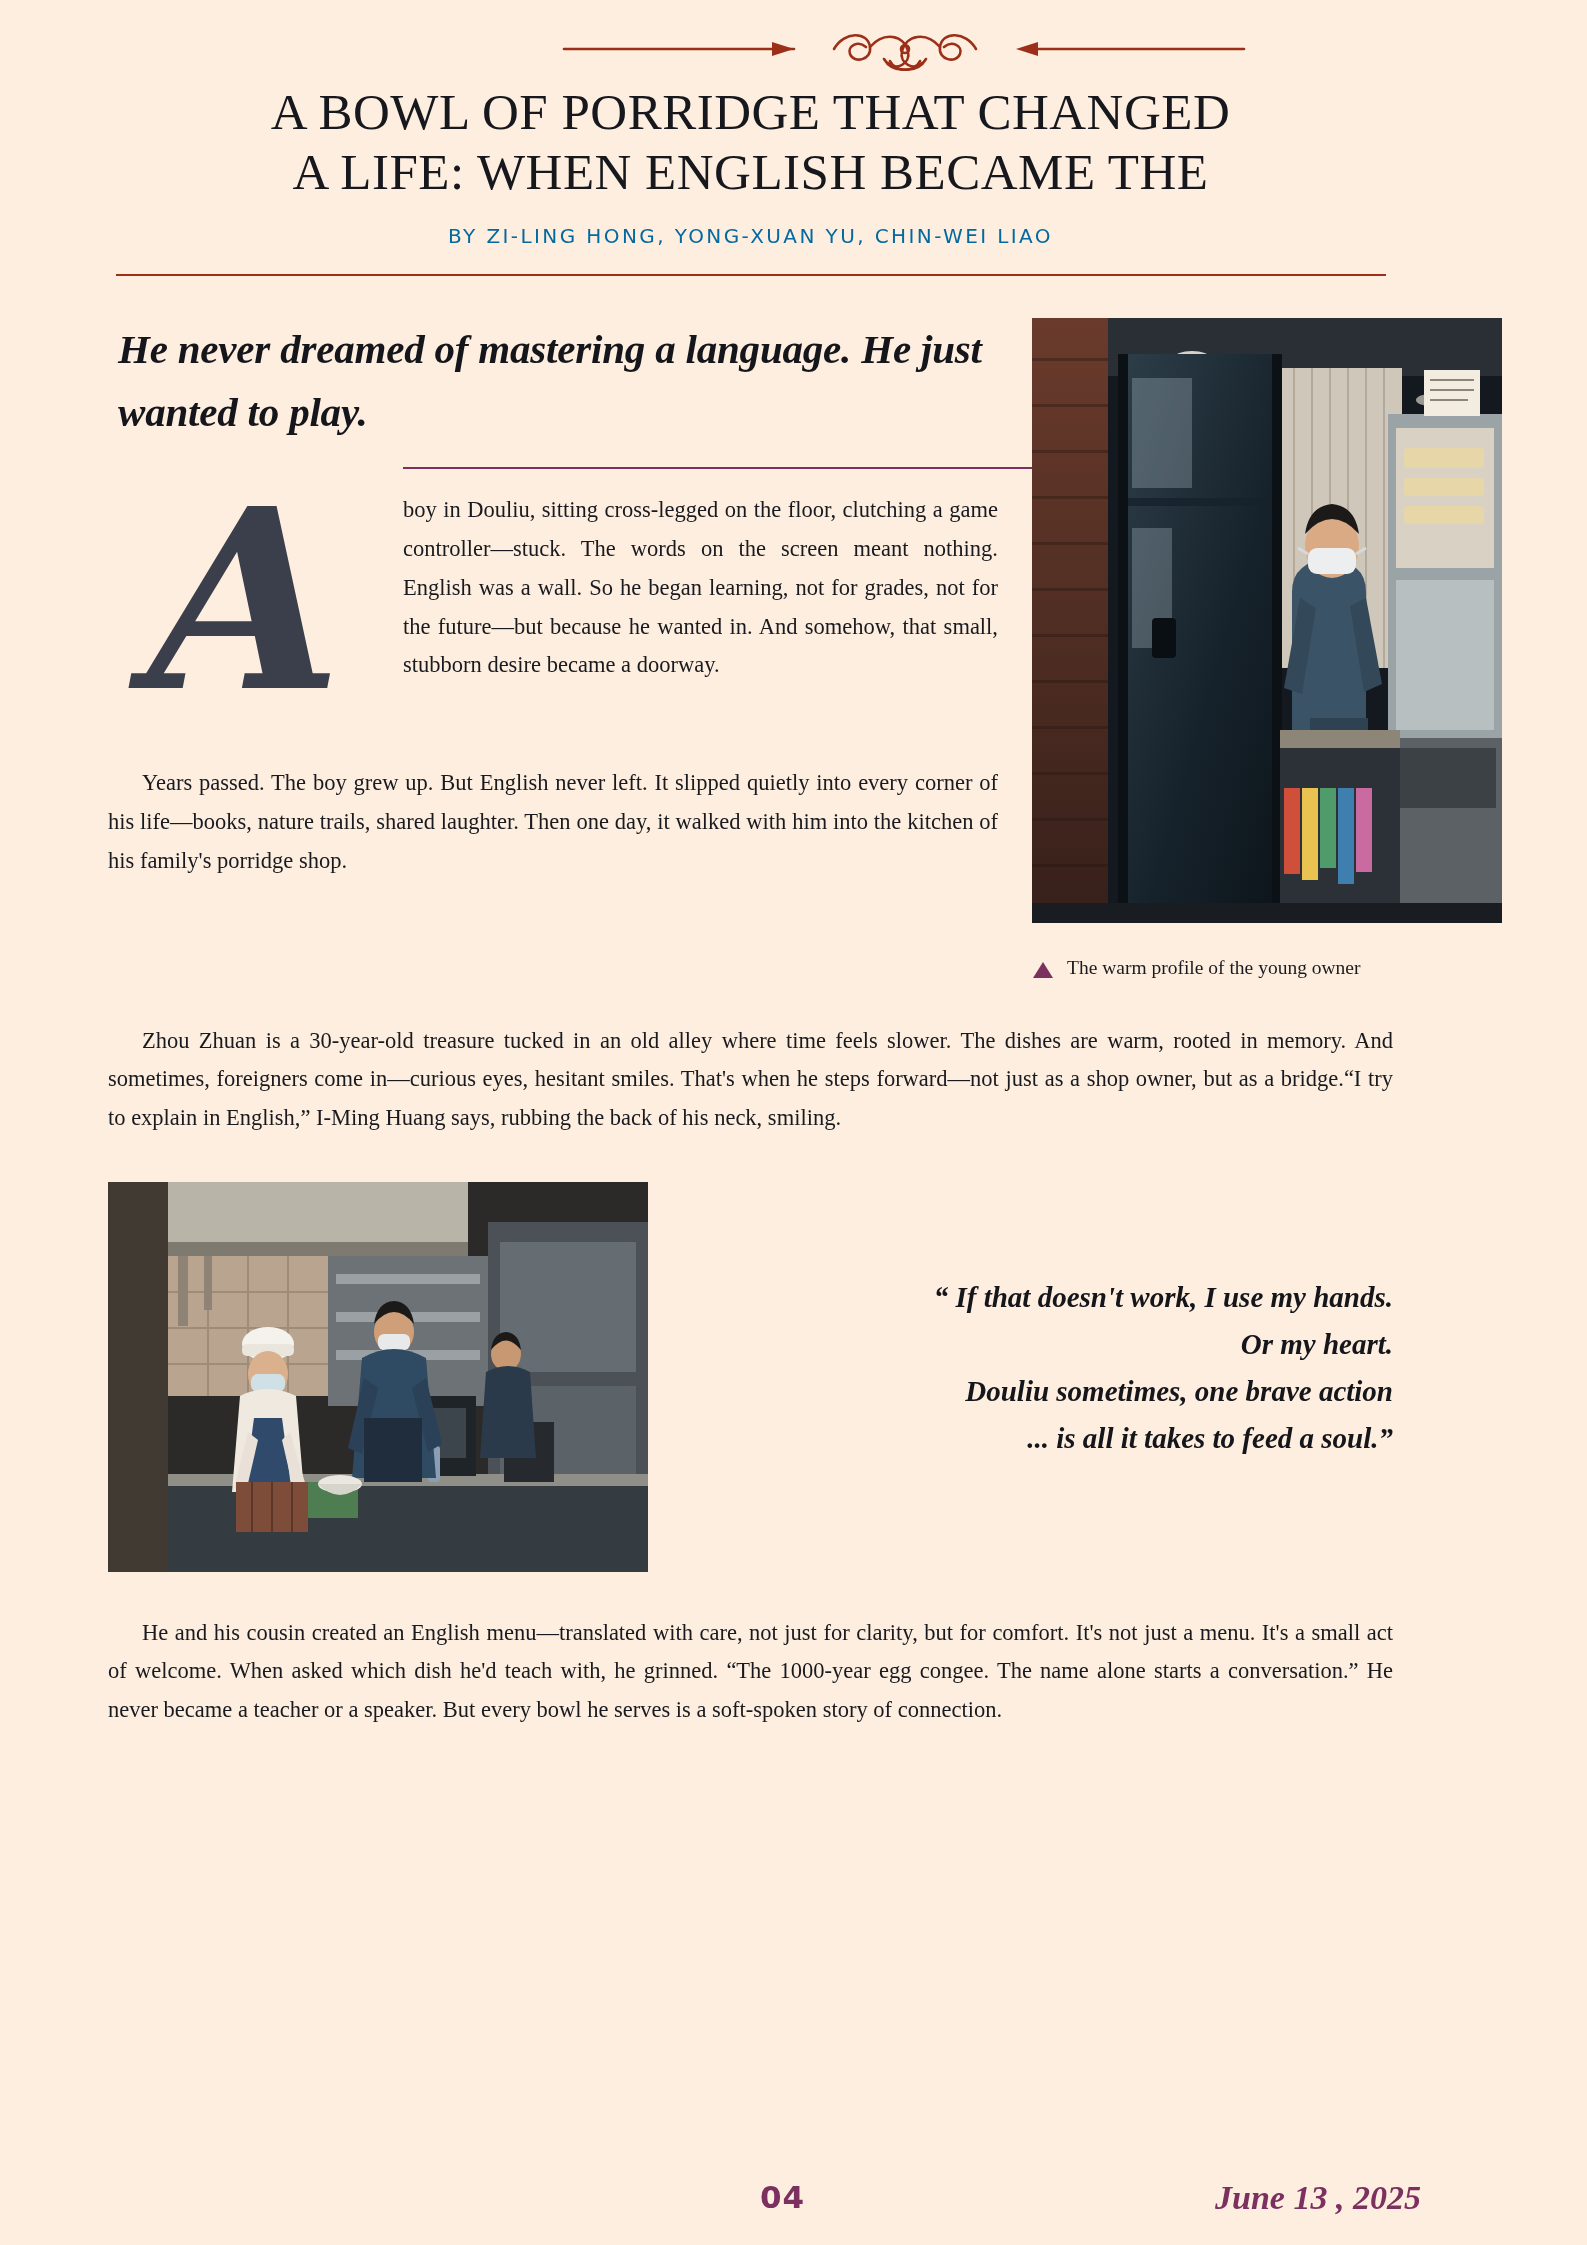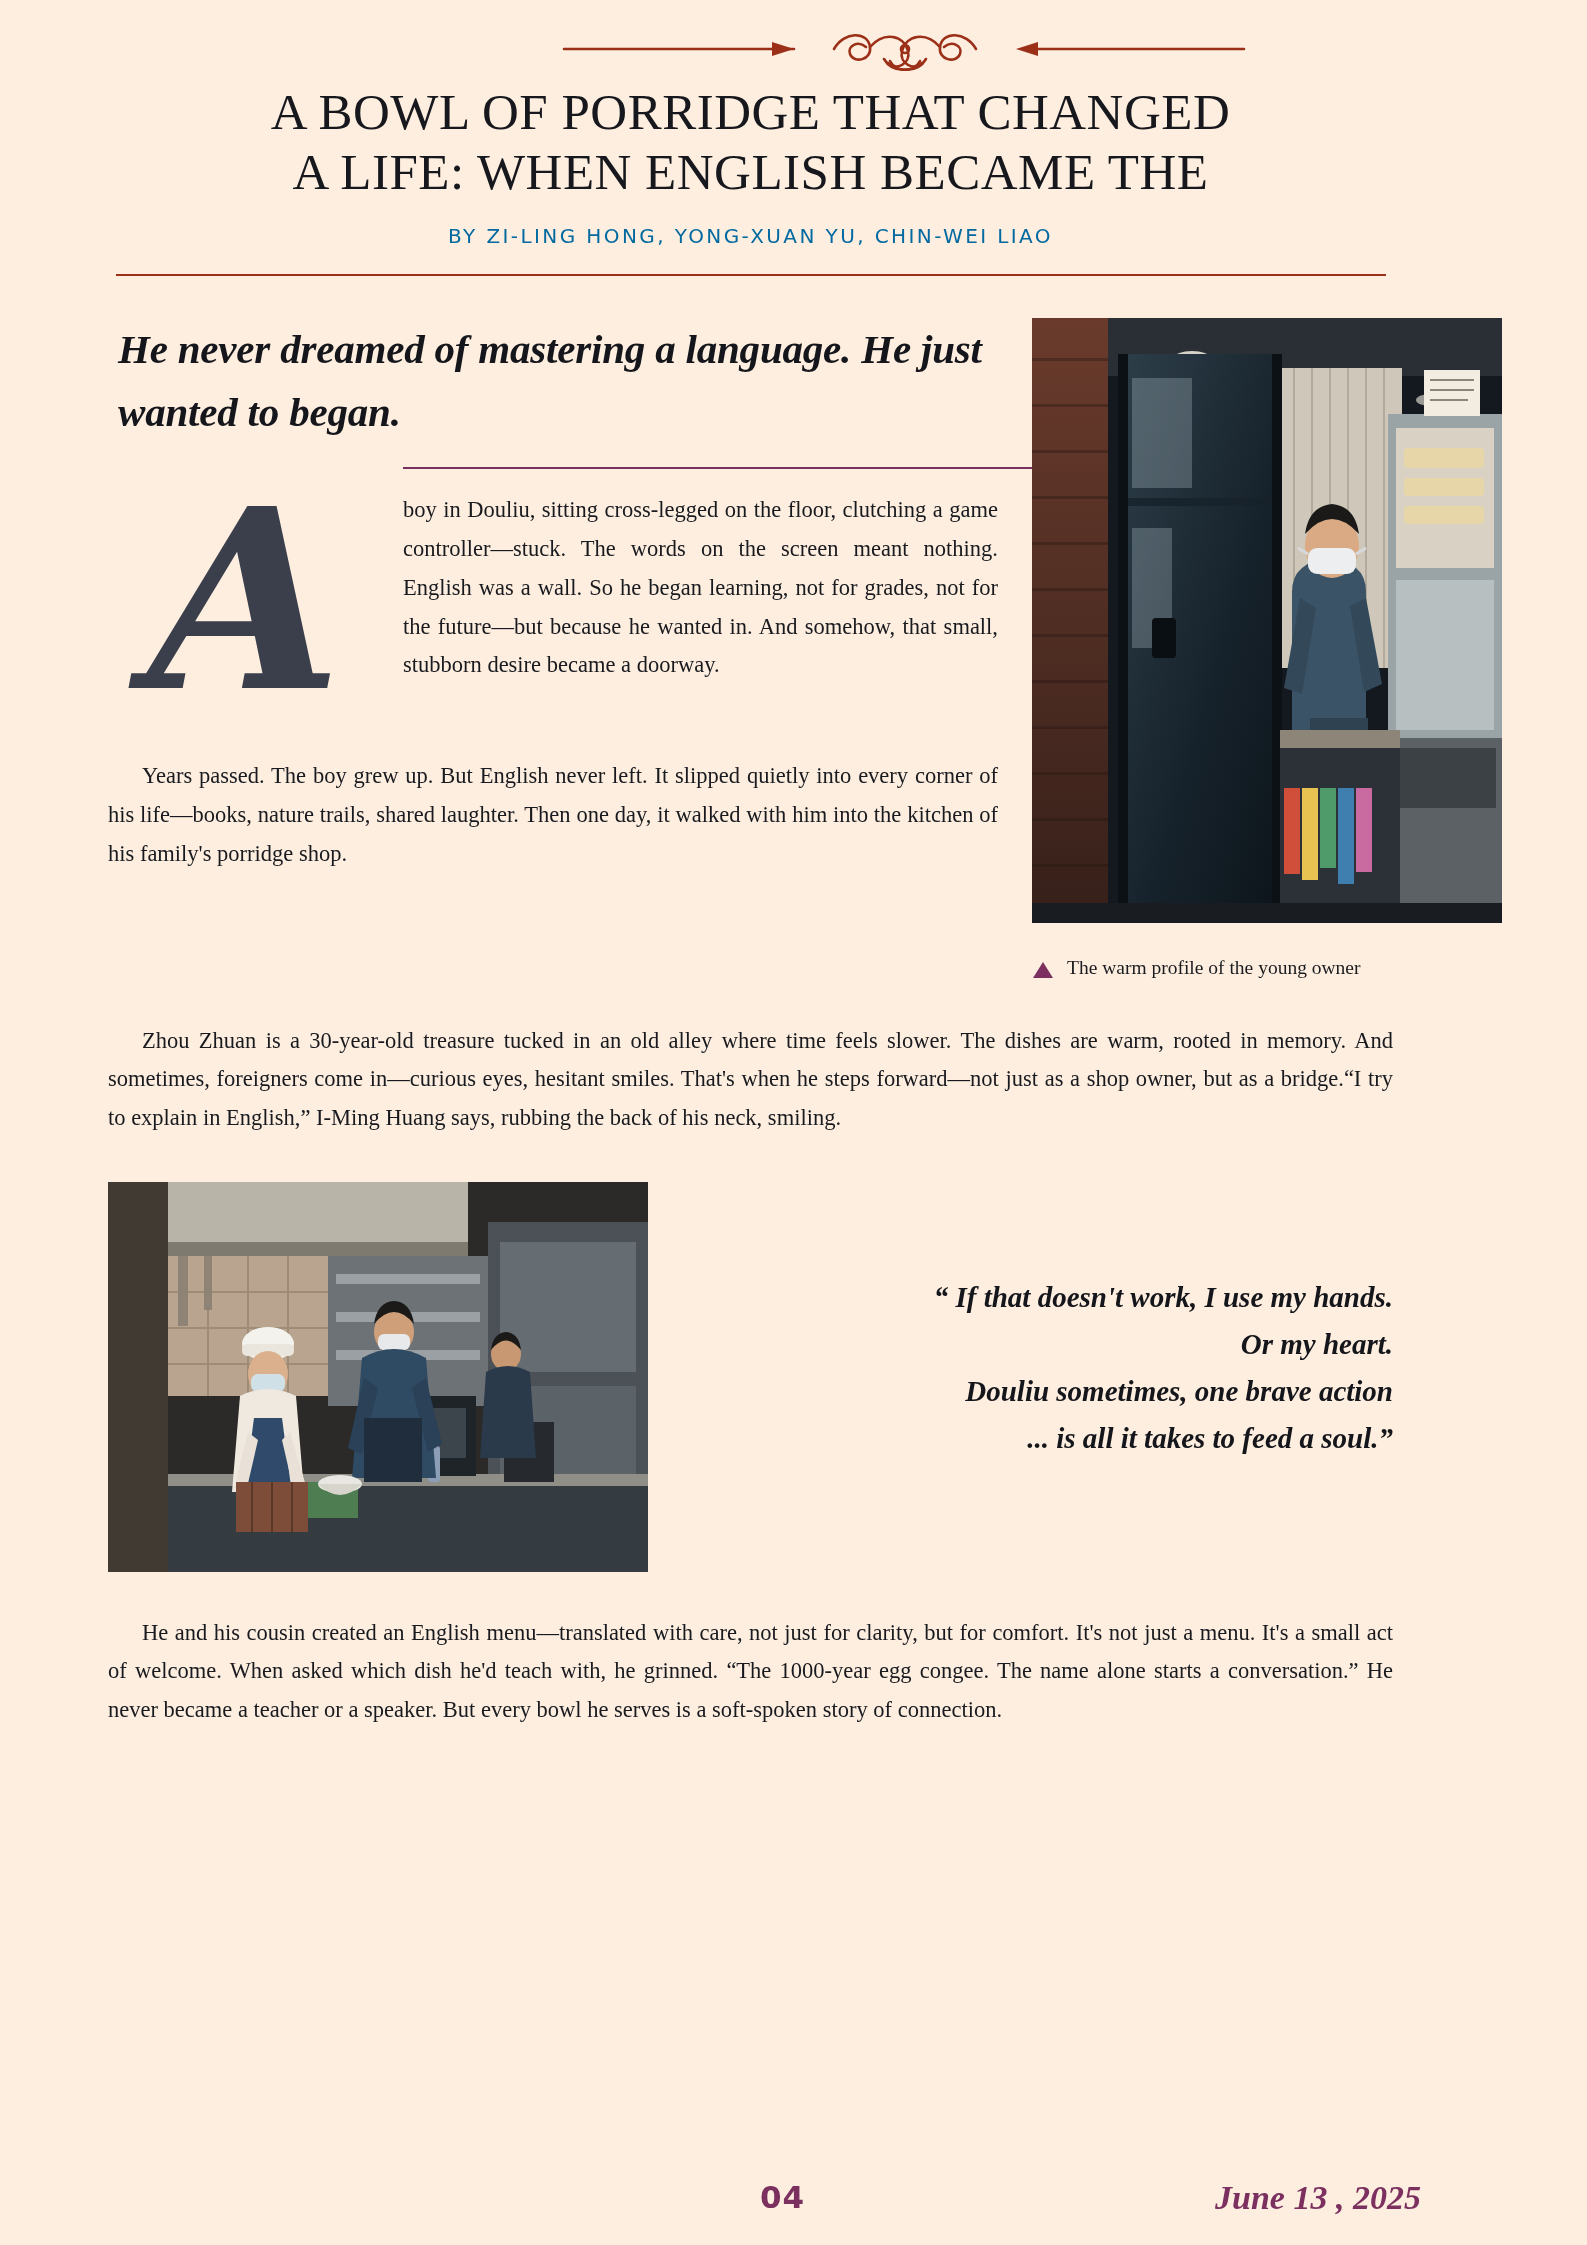--- a/index.html
+++ b/index.html
@@ -123,21 +123,21 @@
     text-justify: inter-word;
   }
   .body-p {
     font-size: 22.5px;
     line-height: 1.72;
     text-align: justify;
     margin: 0 0 0 0;
     text-indent: 34px;
   }
   .after-drop {
-    margin-top: 16px;
+    margin-top: 23px;
   }
 
   
   .photo {
     position: relative;
     overflow: hidden;
     background: #21242c;
   }
   .photo svg { display: block; }
 
@@ -253,21 +253,21 @@
       <div>A BOWL OF PORRIDGE THAT CHANGED</div>
       <div>A LIFE: WHEN ENGLISH BECAME THE</div>
     </h1>
     <div class="byline">BY ZI-LING HONG, YONG-XUAN YU, CHIN-WEI LIAO</div>
     <div class="rule"></div>
   </div>
 
   <div class="lede-wrap">
 
     <div class="col-left">
-      <p class="lede">He never dreamed of mastering a language. He just wanted to began.</p>
+      <p class="lede">He never dreamed of mastering a language. He just wanted to play.</p>
 
       <div class="lede-rule"></div>
 
       <div class="dropblock">
         <span class="dropcap">A</span>
         <p class="body-indent">boy in Douliu, sitting cross-legged on the floor, clutching a game controller—stuck. The words on the screen meant nothing. English was a wall. So he began learning, not for grades, not for the future—but because he wanted in. And somehow, that small, stubborn desire became a doorway.</p>
       </div>
 
       <p class="body-p after-drop">Years passed. The boy grew up. But English never left. It slipped quietly into every corner of his life—books, nature trails, shared laughter. Then one day, it walked with him into the kitchen of his family's porridge shop.</p>
     </div>

